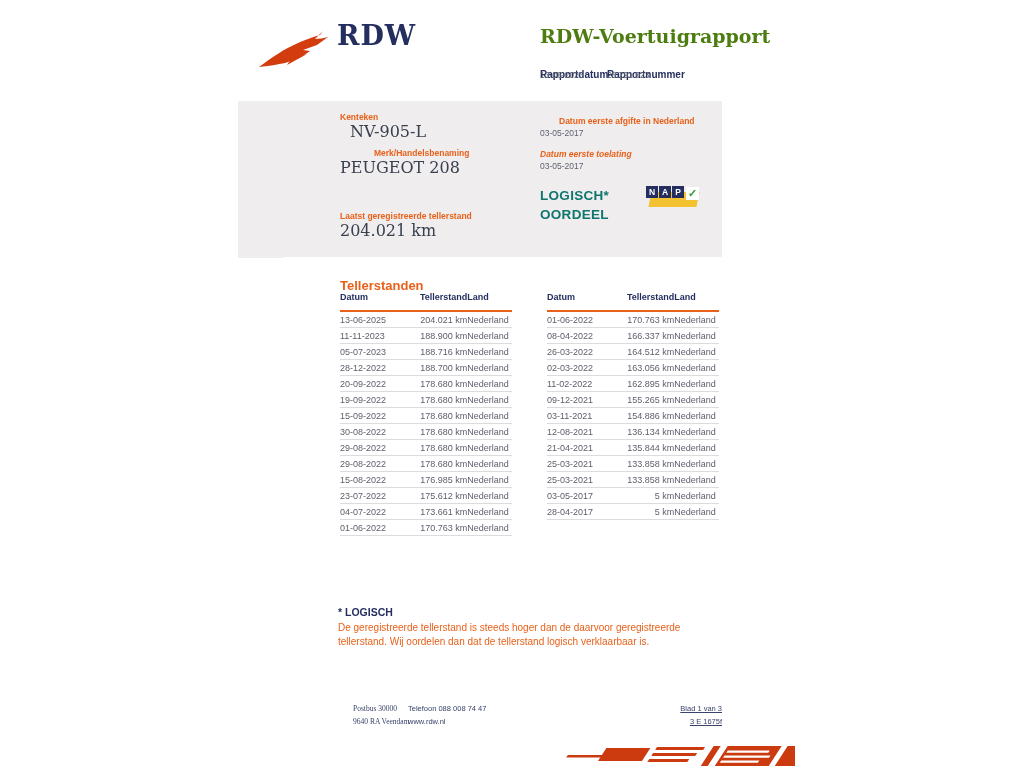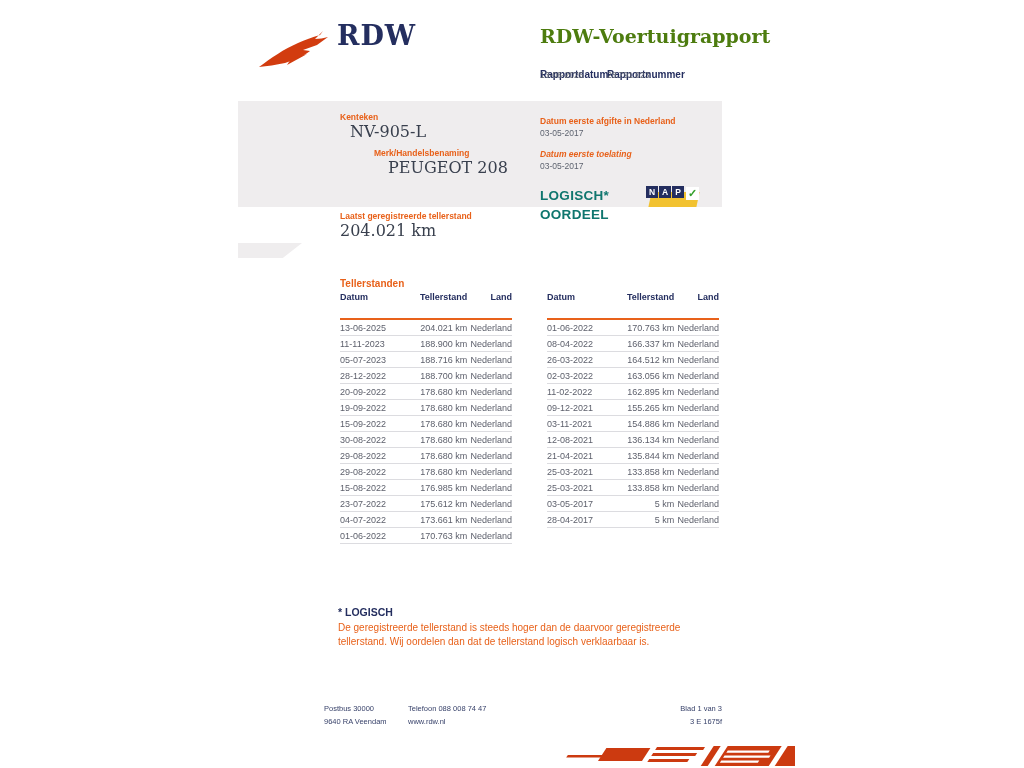--- a/index.html
+++ b/index.html
@@ -20,65 +20,65 @@
     position:absolute;left:540px;top:25px;
     font-family:"DejaVu Serif", serif;font-weight:bold;
     font-size:19px;color:#4d7c0f;
   }
   .report-meta{position:absolute;left:540px;top:57px;display:grid;
     grid-template-columns:67px auto;grid-auto-rows:12px;row-gap:1px;}
   .meta-label{font-size:10px;font-weight:bold;color:#242E5F;margin-top:12px;}
   .meta-value{font-size:8.5px;color:#5E6470;}
 
   
-  .panel{position:absolute;left:238px;top:101px;width:484px;height:106px;background:#EFEDEE;}
+  .panel{position:absolute;left:238px;top:101px;width:484px;height:156px;background:#EFEDEE;}
   .panel-tab{position:absolute;left:238px;top:243px;width:64px;height:15px;background:#EFEDEE;
     clip-path:polygon(0 0,100% 0,70% 100%,0 100%);}
   .p-label{position:absolute;font-size:8.5px;font-weight:bold;color:#E8611A;}
   .p-value-lg{position:absolute;font-family:"DejaVu Serif", serif;font-size:16px;color:#39404E;}
   .p-value-sm{position:absolute;font-size:8.5px;color:#5E6470;}
   .oordeel{position:absolute;left:302px;top:86px;font-size:13.5px;font-weight:bold;
     color:#0f766e;line-height:18.5px;letter-spacing:.3px;}
 
   
   .nap{position:absolute;left:408px;top:85px;width:56px;height:24px;}
   .nap-yellow{position:absolute;left:4px;top:6px;width:48px;height:15px;
     background:#F2C230;transform:skewX(-12deg);}
   .nap-box{position:absolute;top:0;width:12px;height:12px;background:#242E5F;
     color:#fff;font-size:8.5px;font-weight:bold;text-align:center;line-height:12px;}
   .nap-check{position:absolute;left:40px;top:1px;width:13px;height:13px;background:#fff;
     color:#35A02C;font-size:11px;font-weight:bold;text-align:center;line-height:13px;}
 
   
-  .section-title{position:absolute;left:340px;top:278px;font-size:10px;font-weight:bold;color:#E8611A;}
+  .section-title{position:absolute;left:340px;top:278px;font-size:13px;font-weight:bold;color:#E8611A;}
   table.odo{position:absolute;top:290px;width:172px;border-collapse:collapse;table-layout:fixed;}
   table.odo.left{left:340px;}
   table.odo.right{left:547px;}
   table.odo th{
     font-size:9px;font-weight:bold;color:#242E5F;text-align:left;
-    padding:2px 0 16px 0;border-bottom:2px solid #E8611A;
+    padding:2px 0 8px 0;border-bottom:2px solid #E8611A;
   }
   table.odo th:nth-child(2), table.odo td:nth-child(2){text-align:right;}
-  table.odo th:nth-child(3), table.odo td:nth-child(3){text-align:right;}
+  table.odo th:nth-child(3), table.odo td:nth-child(3){}
   table.odo col.c1{width:38%;} table.odo col.c2{width:36%;} table.odo col.c3{width:26%;}
   table.odo td{
     font-size:9px;color:#5C5F6B;padding:2.5px 0;border-bottom:1px solid #DCDCE0;
     white-space:nowrap;overflow:hidden;
   }
 
   
   .note-title{position:absolute;left:338px;top:606px;font-size:10.5px;font-weight:bold;color:#242E5F;}
   .note-body{position:absolute;left:338px;top:621px;width:394px;font-size:10px;
     line-height:13.5px;color:#E8611A;}
 
   
   .footer-block{position:absolute;top:702px;font-size:7.5px;color:#39436B;line-height:13px;}
-  .footer-addr{left:324px;}
+  .footer-addr{left:353px;font-family:Liberation Serif, serif;}
   .footer-contact{left:408px;}
-  .footer-right{left:600px;width:122px;text-align:right;}
+  .footer-right{left:600px;width:122px;text-align:right;text-decoration:underline;}
 
   
   .bottom-art{position:absolute;left:543px;top:744px;width:252px;height:24px;}
 </style>
 </head>
 <body>
 
 <svg class="logo-svg" viewBox="0 0 78 42" xmlns="http://www.w3.org/2000/svg">
   <path d="M2,40 C14,31 27,22 41,16 C48,13 55,10 63,8 L66,4 L58,12 C62,12 67,11 71,10 L60,18 L46,23 L53,24 C47,29 38,33 28,36 C19,38 10,39 2,40 Z" fill="#D23C0F"></path>
   <path d="M34,32 L50,27 L30,38 Z" fill="#D23C0F"></path>
@@ -92,26 +92,26 @@
   <span class="meta-label">Rapportnummer</span>
   <span class="meta-value">13-06-2025</span>
   <span class="meta-value">28.791.023</span>
 </div>
 
 <div class="panel">
   <span class="p-label" style="left:102px;top:11px;">Kenteken</span>
   <span class="p-value-lg" style="left:112px;top:21px;">NV-905-L</span>
 
   <span class="p-label" style="left:102px;top:47px;margin-left:34px;">Merk/Handelsbenaming</span>
-  <span class="p-value-lg" style="left:102px;top:57px;margin-left:48px;">PEUGEOT 208</span>
+  <span class="p-value-lg" style="left:102px;top:57px;">PEUGEOT 208</span>
 
   <span class="p-label" style="left:102px;top:110px;">Laatst geregistreerde tellerstand</span>
   <span class="p-value-lg" style="left:102px;top:120px;">204.021 km</span>
 
-  <span class="p-label" style="left:289px;top:15px;padding-left:13px;">Datum eerste afgifte in Nederland</span>
+  <span class="p-label" style="left:308px;top:15px;padding-left:13px;">Datum eerste afgifte in Nederland</span>
   <span class="p-value-sm" style="left:302px;top:27px;">03-05-2017</span>
 
   <span class="p-label" style="left:302px;top:48px;font-style:italic;">Datum eerste toelating</span>
   <span class="p-value-sm" style="left:302px;top:60px;">03-05-2017</span>
 
   <div class="oordeel">
     <div>LOGISCH*</div>
     <div>OORDEEL</div>
   </div>
 

